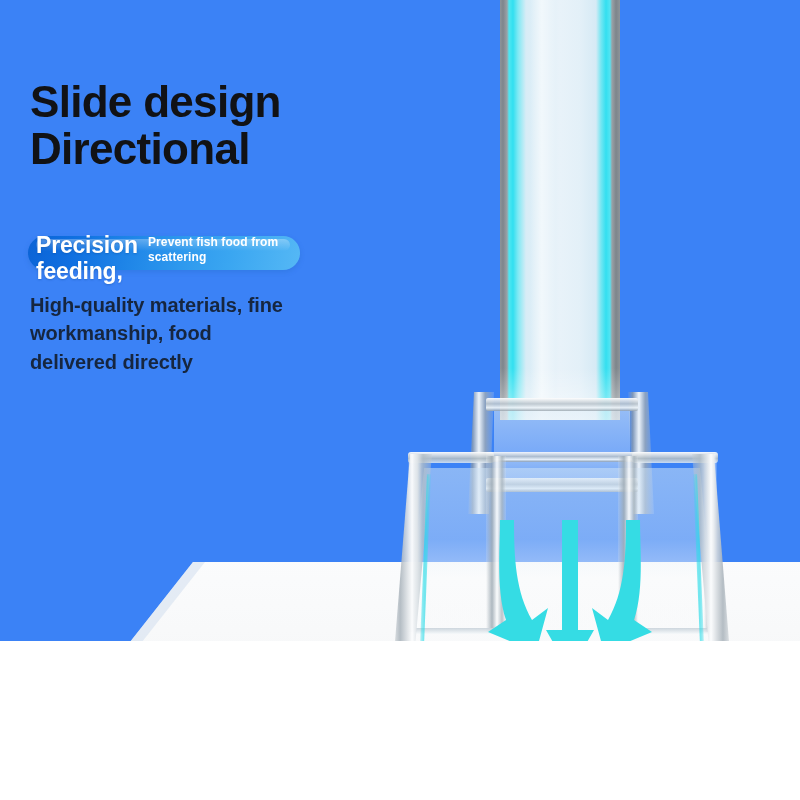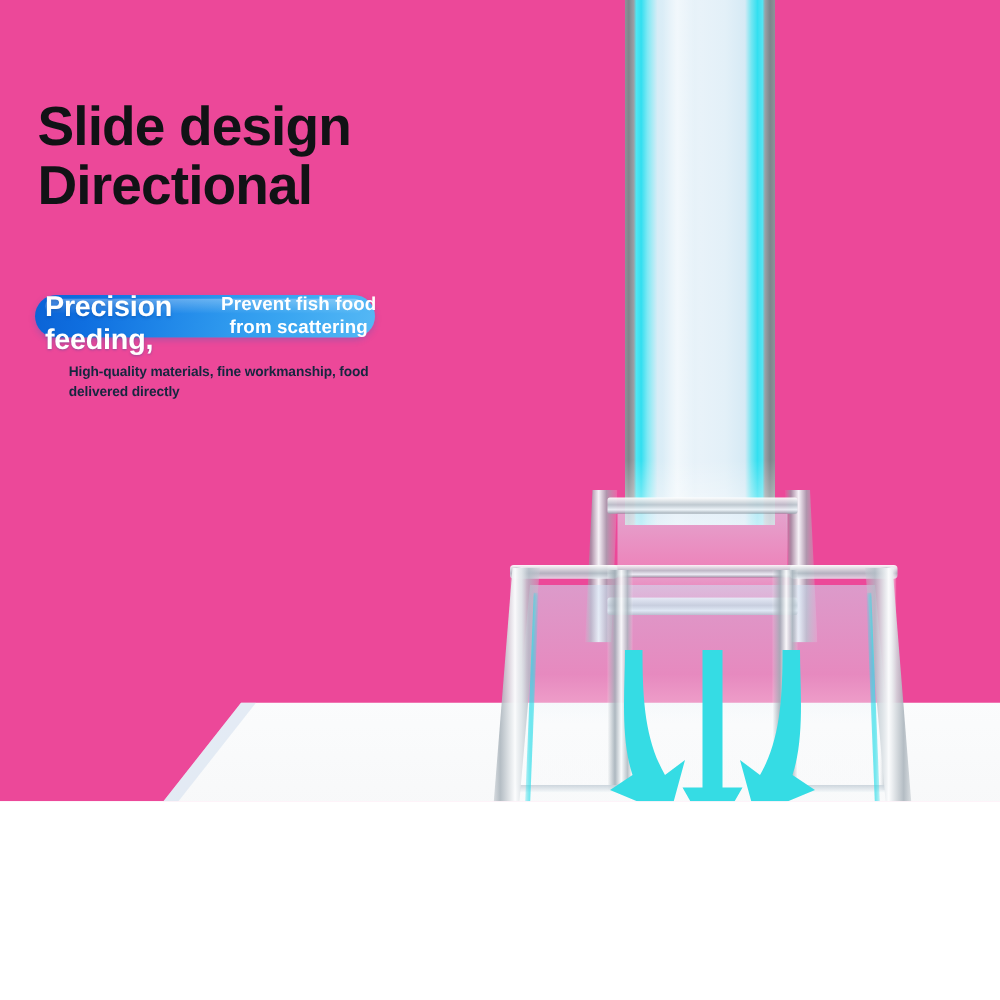--- a/index.html
+++ b/index.html
@@ -10,21 +10,21 @@
   }
   body {
     font-family: "Liberation Sans", "DejaVu Sans", sans-serif;
   }
 
   #poster {
     position: relative;
     width: 800px;
     height: 641px;
     overflow: hidden;
-    background: #ec4899;
+    background: #3b82f6;
   }
 
   
   .table-top {
     position: absolute;
     left: 0;
     top: 555px;
     width: 800px;
     height: 205px;
     background: linear-gradient(180deg, #fbfcfd 0%, #f6f7f8 60%, #f1f2f3 100%);
@@ -356,42 +356,40 @@
     width: 140px;
     font-size: 23px;
     line-height: 1.12;
     font-weight: 700;
     color: #ffffff;
     letter-spacing: -0.2px;
     text-shadow: 0 1px 2px rgba(10,70,150,0.35);
   }
   .pill-sub {
     position: absolute;
-    left: 164px;
+    left: 148px;
     top: 235px;
     width: 150px;
-    font-size: 15px;
+    font-size: 12px;
     line-height: 1.22;
     font-weight: 700;
     color: #ffffff;
     letter-spacing: 0.1px;
-    text-align: center;
   }
 
   .body-copy {
     position: absolute;
     left: 30px;
     top: 291px;
     width: 260px;
-    font-size: 11px;
+    font-size: 20px;
     line-height: 1.42;
     font-weight: 700;
     color: #16263f;
     letter-spacing: -0.1px;
-    margin-left: 25px;
   }
 </style>
 </head>
 <body>
 
 <div id="poster">
 
   <div class="table-top"></div>
   <div class="table-bevel"></div>
   <div class="table-front"></div>

